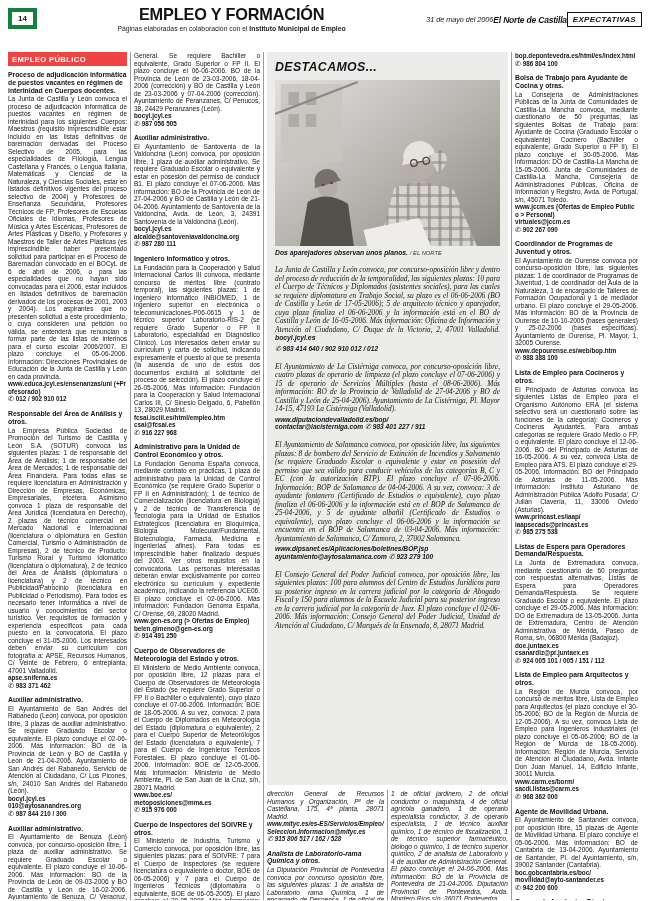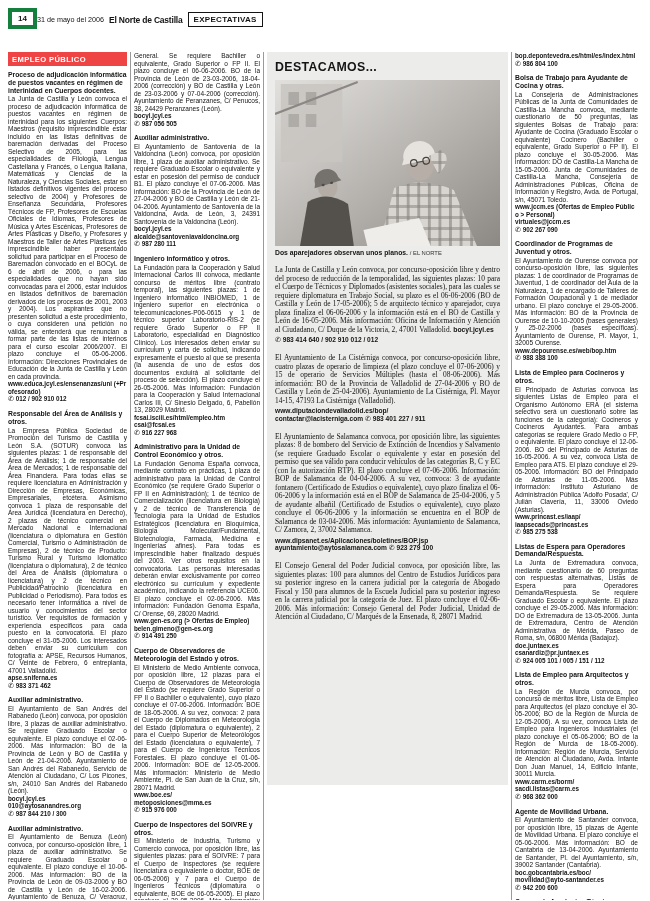--- a/index.html
+++ b/index.html
@@ -7,31 +7,31 @@
         color:#141414;font-family:"Liberation Sans",sans-serif;overflow:hidden;position:relative;}
 
   
   .masthead{display:flex;align-items:flex-start;height:46px;}
   .pagenum-box{border:4px solid #15803d;font-size:8px;font-weight:bold;padding:2px 6px;margin-top:2px;}
   .mast-center{flex:1;text-align:center;}
   .page-title{margin:0;font-size:17px;font-weight:900;letter-spacing:-.2px;line-height:18px;
               transform:scaleX(.96);transform-origin:center;}
   .mast-sub{font-size:6.8px;margin-top:1px;color:#222;}
   .mast-sub b{font-weight:bold;}
-  .mast-right{display:flex;align-items:center;gap:5px;font-size:7.2px;white-space:nowrap;margin-top:6px;}
+  .mast-right{display:flex;align-items:center;font-size:7.2px;white-space:nowrap;margin-top:6px;font-style:italic;}
   .brand{font-weight:bold;font-size:8.5px;letter-spacing:-.2px;}
   .badge{border:1px solid #141414;font-weight:bold;padding:2px 5px;font-size:8px;letter-spacing:.3px;}
 
   
   .content{display:flex;height:848px;overflow:hidden;}
   .vrule{width:1px;background:#9a9a9a;margin:0 3px;flex:0 0 1px;}
   .col{overflow:hidden;}
   .col1{width:119px;flex:0 0 119px;}
   .col2{width:126px;flex:0 0 126px;}
-  .middle{width:241px;flex:0 0 241px;display:flex;flex-direction:row;}
+  .middle{width:241px;flex:0 0 241px;display:flex;flex-direction:column;font-style:italic;}
   .col5{width:123px;flex:0 0 123px;}
 
   .section-bar{background:#ef4444;color:#fff;font-weight:bold;font-size:7.6px;letter-spacing:.4px;
                padding:3px 4px 2px;margin-bottom:5px;}
 
   
   .listing{margin-bottom:7px;}
   .l-head{font-size:6.8px;font-weight:bold;margin:0 0 1px;line-height:7.8px;}
   .l-body{font-size:6.5px;line-height:7.5px;margin:0;text-align:justify;}
   .l-link{font-size:6.3px;font-weight:bold;line-height:7.5px;word-break:break-all;}
@@ -59,20 +59,26 @@
   .bottom-cols{display:flex;flex:1;margin-top:5px;overflow:hidden;}
   .bcol{flex:1;overflow:hidden;}
 </style>
 </head>
 <body>
 
 <div class="page">
 
   <header class="masthead">
     <div class="pagenum-box">14</div>
+    <div class="mast-center">
+      <h1 class="page-title">EMPLEO Y FORMACIÓN</h1>
+      <div class="mast-sub">
+        <span>Páginas elaboradas en colaboración con el </span><b>Instituto Municipal de Empleo</b>
+      </div>
+    </div>
     <div class="mast-right">
       <span class="date">31 de mayo del 2006</span>
       <span class="brand">El Norte de Castilla</span>
       <span class="badge">EXPECTATIVAS</span>
     </div>
   </header>
 
   <div class="content">
 
     <div class="col col1">

